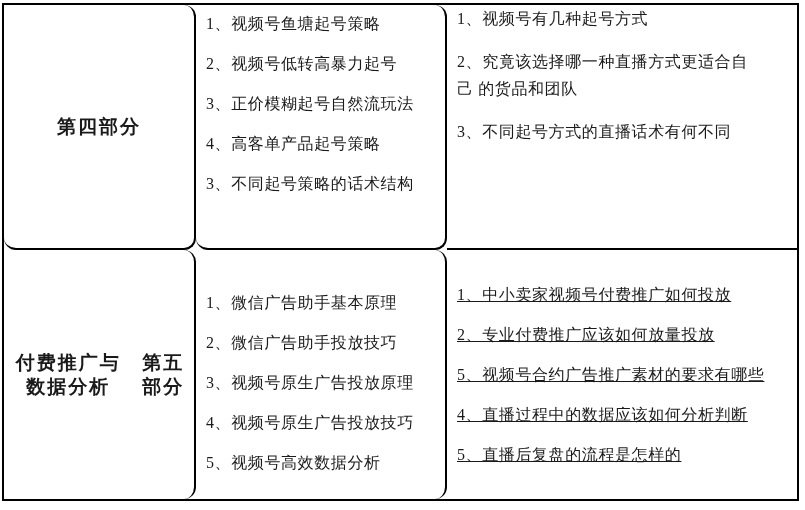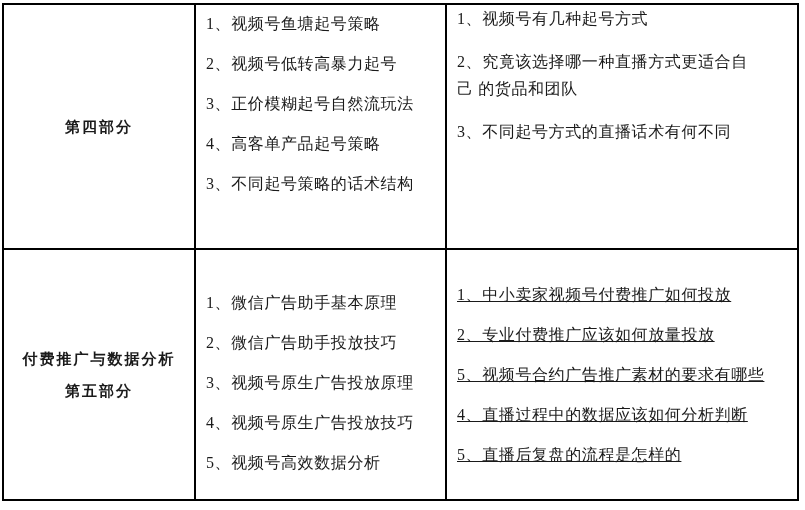--- a/index.html
+++ b/index.html
@@ -15,31 +15,31 @@
     position: absolute;
     left: 2px; top: 3px;
     width: 797px; height: 498px;
     border: 2px solid #000;
     display: grid;
     grid-template-columns: 192px 251px 1fr;
     grid-template-rows: 245px 1fr;
     background: #ffffff;
   }
   .cell { overflow: hidden; }
-  .b-right  { border-right: 2px solid #000; }
+  .b-right  { border-right: 2px solid #000; border-radius: 12px; }
   .b-bottom { border-bottom: 2px solid #000; }
 
   .section-cell {
     display: flex;
-    flex-direction: column;
+    flex-direction: row;
     align-items: center;
     justify-content: center;
     text-align: center;
     font-weight: bold;
-    font-size: 15px;
+    font-size: 19px;
     letter-spacing: 2px;
     line-height: 24px;
     gap: 8px;
     padding: 0 4px;
   }
 
   .items { list-style: none; }
   .items li {
     font-size: 16px;
     letter-spacing: 0.6px;

